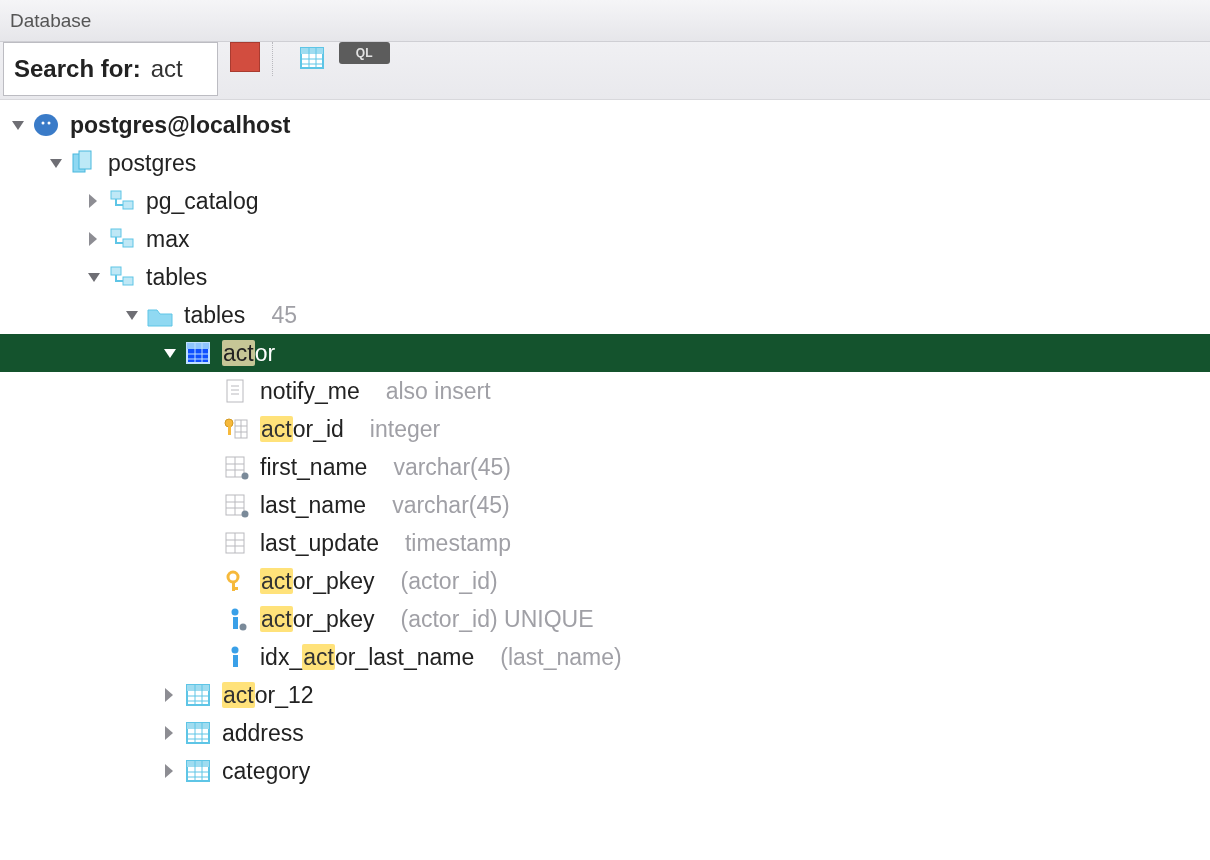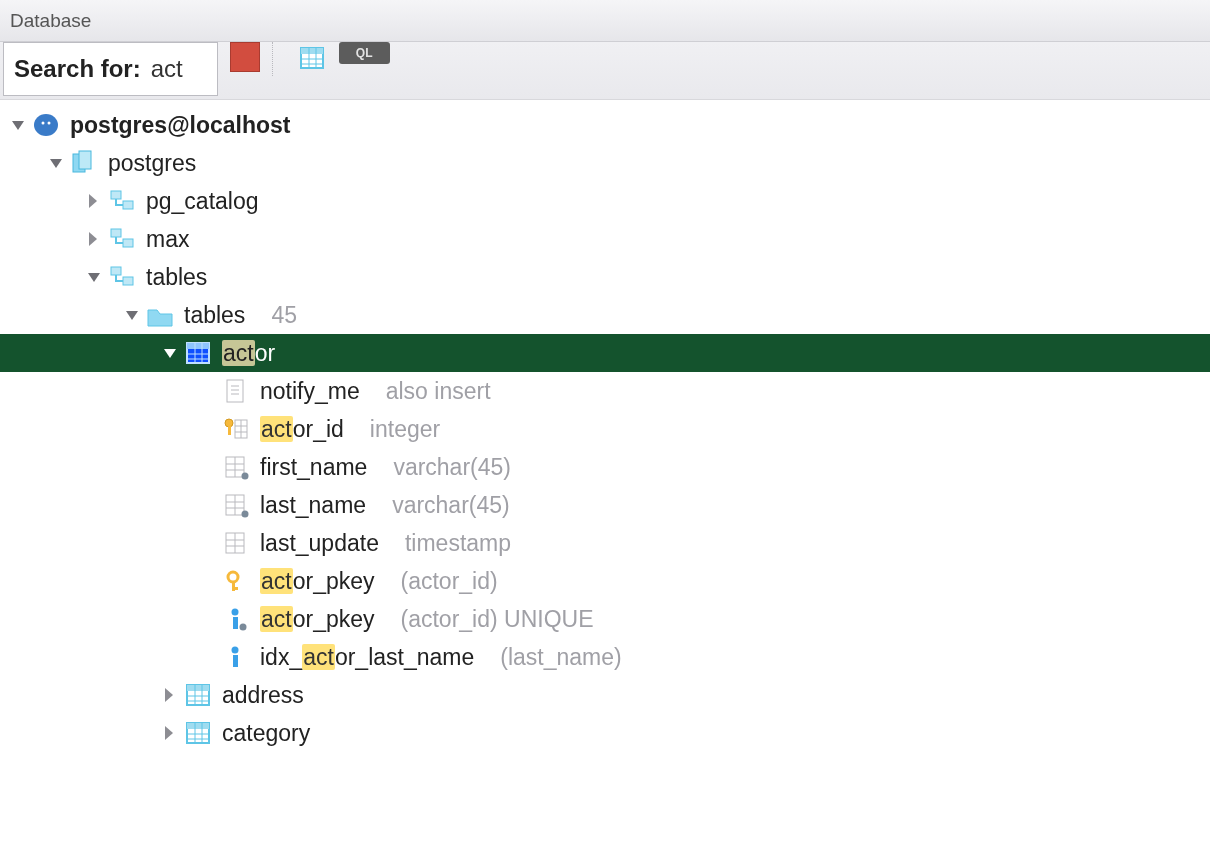--- a/index.html
+++ b/index.html
@@ -393,31 +393,45 @@
         <span class="arrow">
           <svg width="16" height="16">
             <use href="#arrow-right"></use>
           </svg>
         </span>
         <span class="icn">
           <svg width="26" height="26">
             <use href="#table-icon"></use>
           </svg>
         </span>
-        <span class="label">address</span>
+        <span class="label"><span class="hl">act</span>or_12</span>
       </div>
       <div class="row">
         <span class="pad" style="width:162px"></span>
         <span class="arrow">
           <svg width="16" height="16">
             <use href="#arrow-right"></use>
           </svg>
         </span>
         <span class="icn">
           <svg width="26" height="26">
             <use href="#table-icon"></use>
           </svg>
         </span>
+        <span class="label">address</span>
+      </div>
+      <div class="row">
+        <span class="pad" style="width:162px"></span>
+        <span class="arrow">
+          <svg width="16" height="16">
+            <use href="#arrow-right"></use>
+          </svg>
+        </span>
+        <span class="icn">
+          <svg width="26" height="26">
+            <use href="#table-icon"></use>
+          </svg>
+        </span>
         <span class="label">category</span>
       </div>
     </div>
 
 </div>
 
 </body></html>

